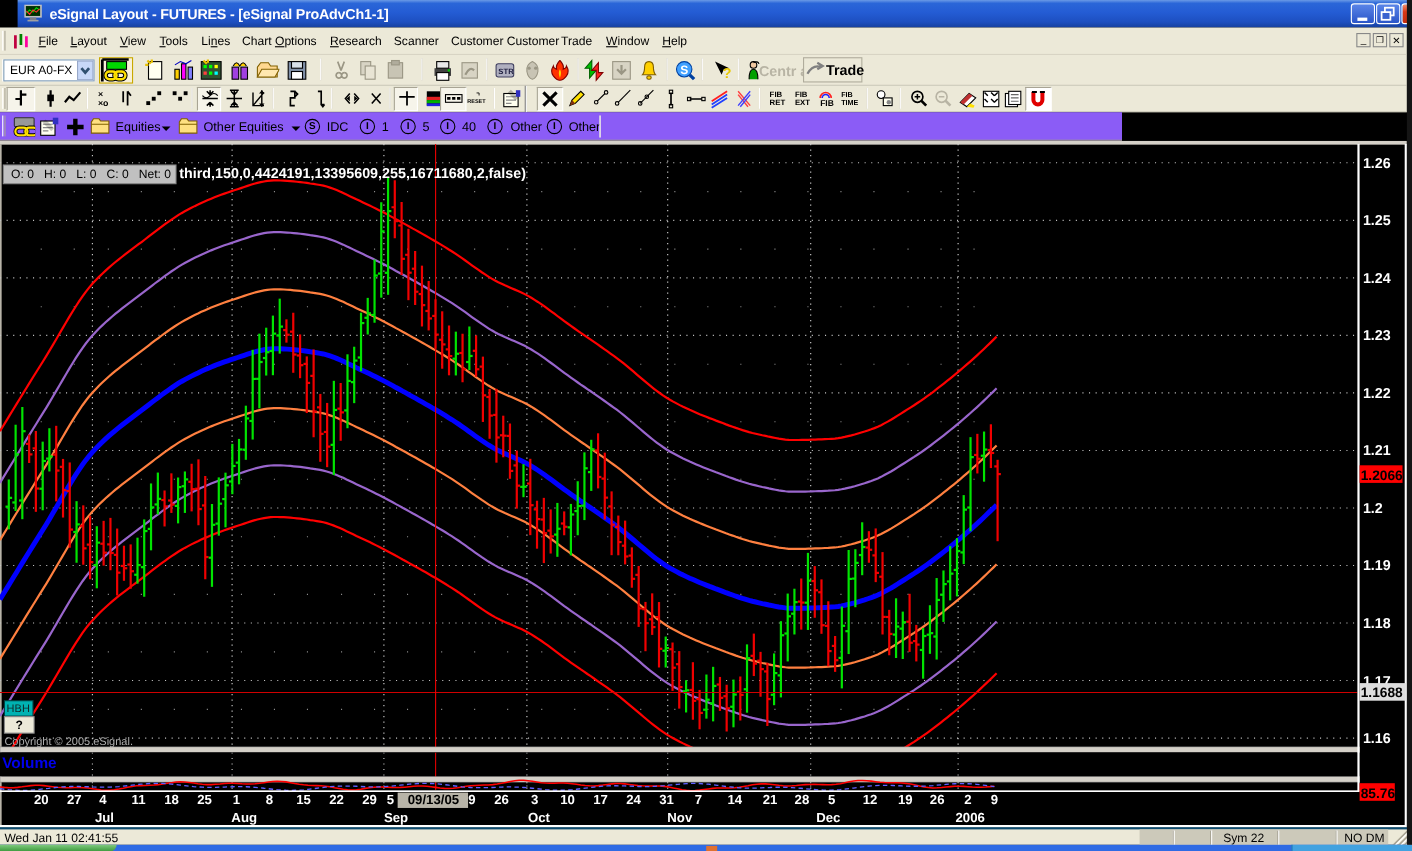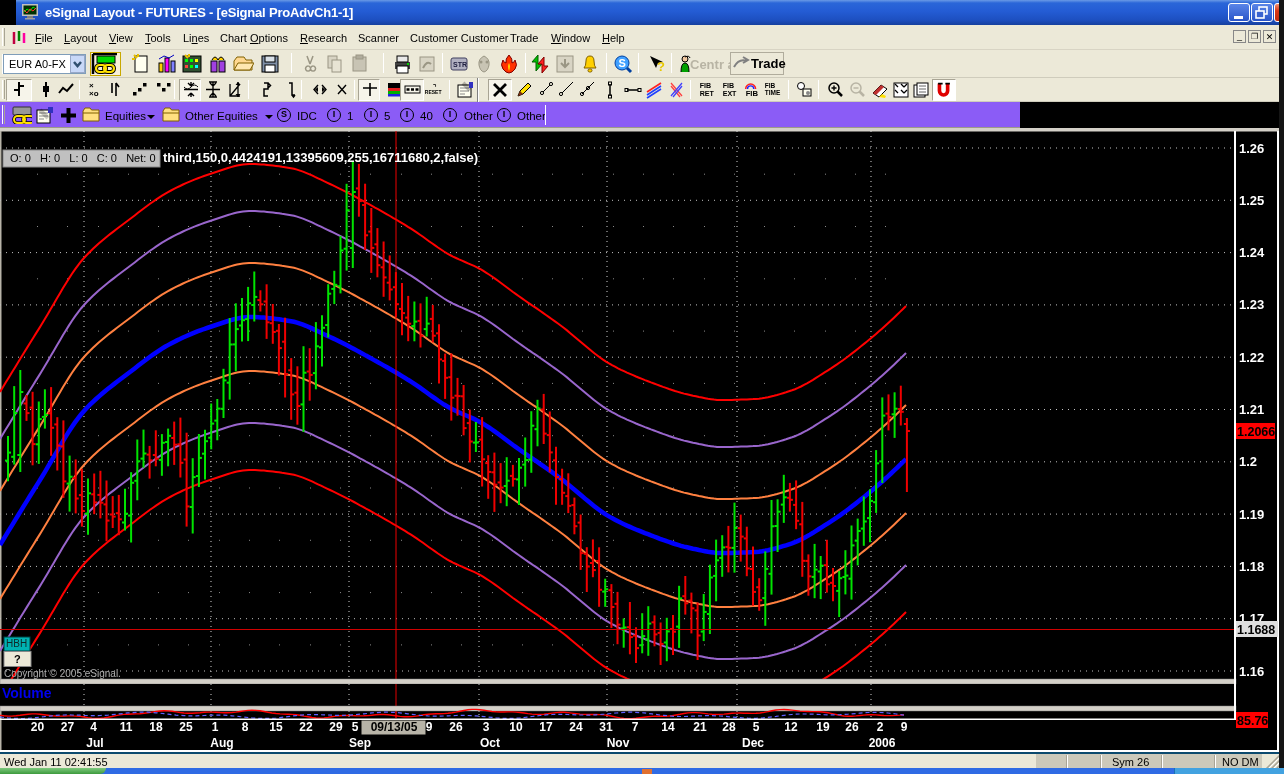--- a/index.html
+++ b/index.html
@@ -1287,21 +1287,21 @@
 .dtb{font:bold 12px "Liberation Sans",sans-serif;fill:#000}
 </style>
 </svg>
     <div class="abs" id="status">
 <span class="abs" style="left:4px;top:2px">Wed Jan 11 02:41:55</span>
 <div class="abs" style="left:1036px;top:0;width:226px;height:15px;background:#ccc9ba"></div>
 <div class="abs" style="left:1066px;top:1px;width:2px;height:13px;background:#fff;border-left:1px solid #a8a494"></div>
 <div class="abs" style="left:1100px;top:1px;width:2px;height:13px;background:#fff;border-left:1px solid #a8a494"></div>
 <div class="abs" style="left:1161px;top:1px;width:2px;height:13px;background:#fff;border-left:1px solid #a8a494"></div>
 <div class="abs" style="left:1214px;top:1px;width:2px;height:13px;background:#fff;border-left:1px solid #a8a494"></div>
-<span class="abs" style="left:1112px;top:2px">Sym 26</span>
+<span class="abs" style="left:1112px;top:2px">Sym 22</span>
 <span class="abs" style="left:1222px;top:2px">NO DM</span>
 <svg class="abs" style="left:1262px;top:1px" width="20" height="14">
         <path d="M18 0 L4 14 M18 5 L9 14 M18 10 L14 14" stroke="#a8a494" stroke-width="1.5"></path>
         <path d="M19 1 L5 15 M19 6 L10 15 M19 11 L15 15" stroke="#fff" stroke-width="1"></path>
       </svg>
 </div>
     <div class="abs" id="task">
 <div class="abs" style="left:0;top:0;width:106px;height:6px;background:linear-gradient(#7ec97e,#3d9a3d);border-radius:0 0 8px 0"></div>
 <div class="abs" style="left:642px;top:1px;width:10px;height:5px;background:#e07030"></div>
 <div class="abs" style="left:1174px;top:0;width:110px;height:6px;background:#42a2e0;border-left:1px solid #1a70b8"></div>

